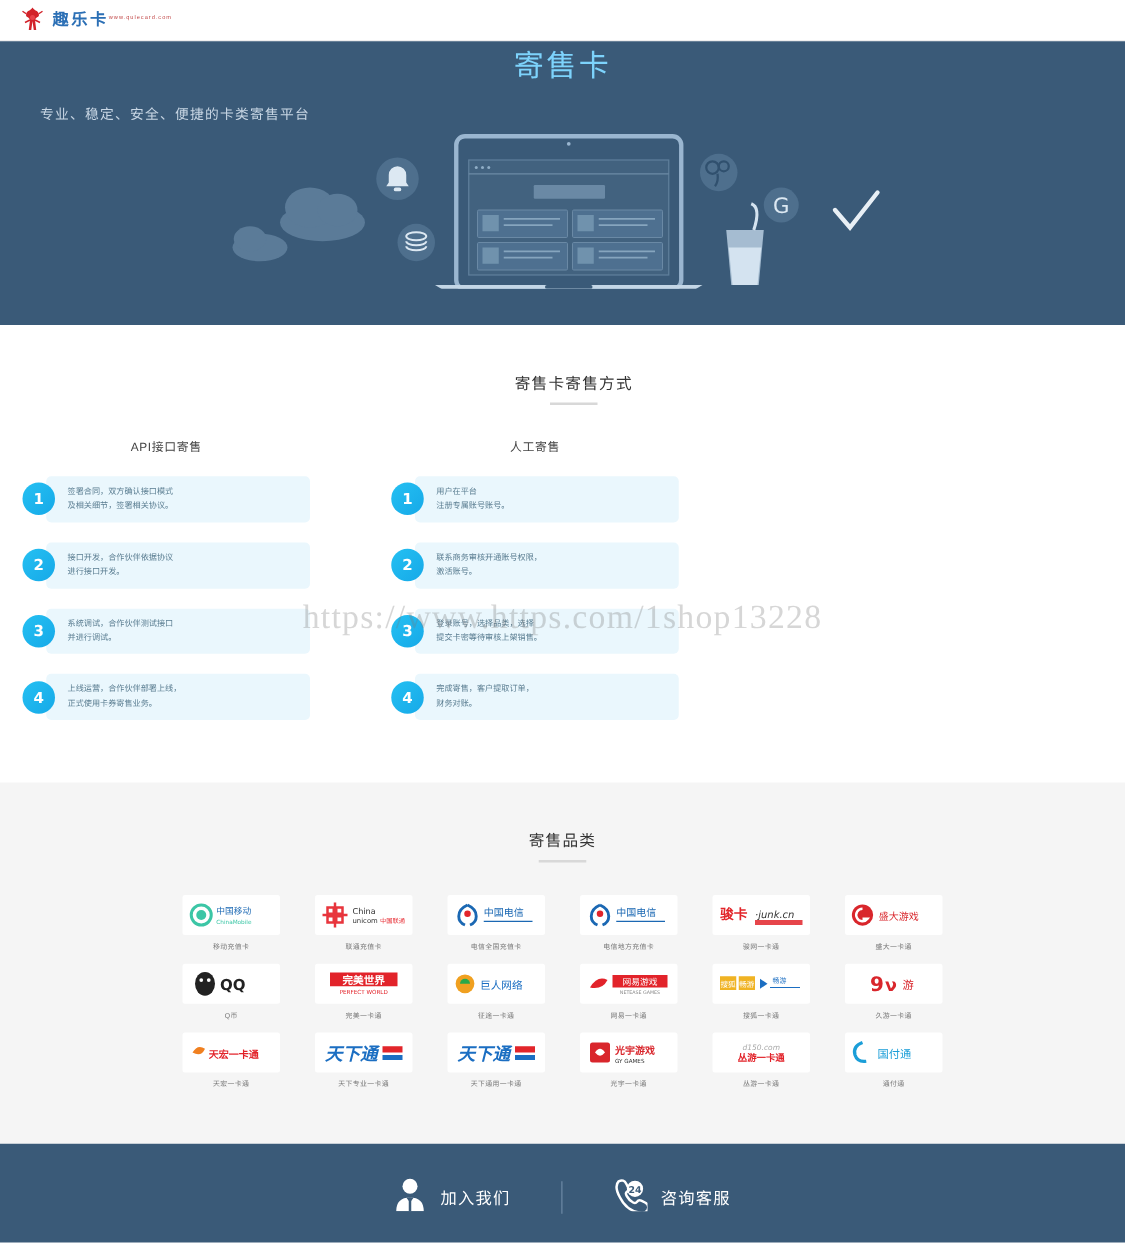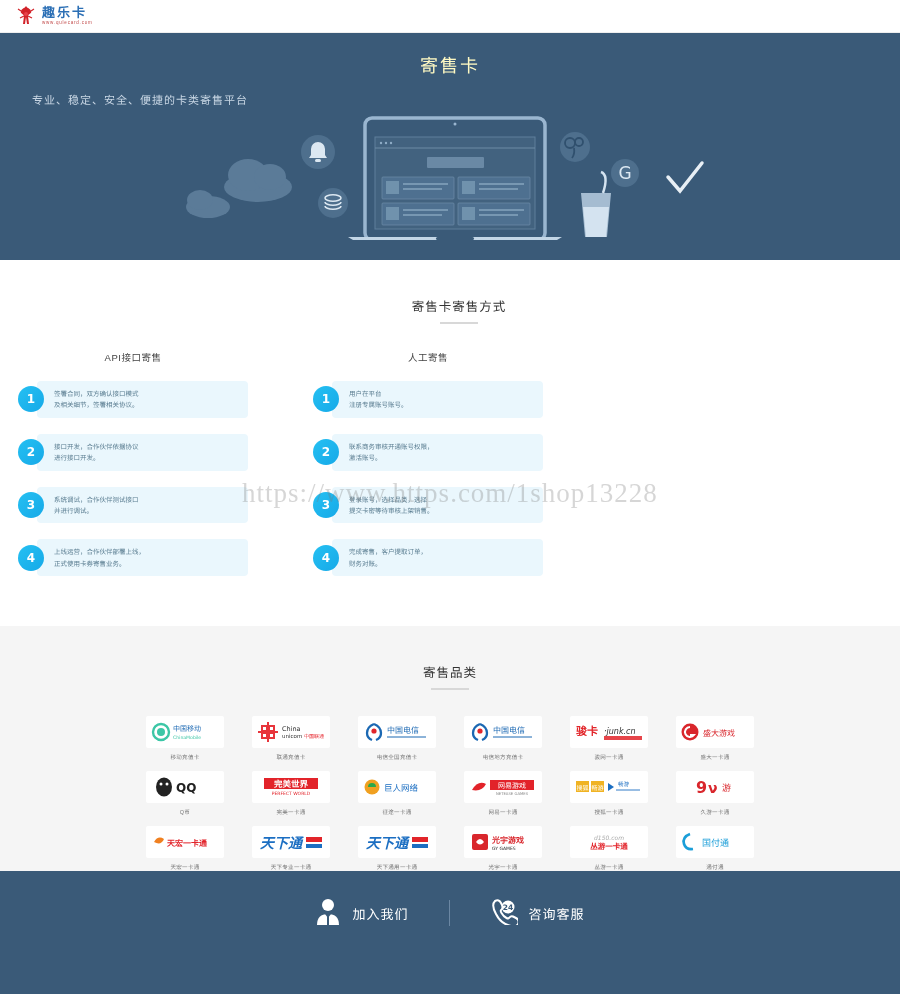--- a/index.html
+++ b/index.html
@@ -19,21 +19,21 @@
     height: 33px;
     background: #ffffff;
     border-bottom: 1px solid #eee;
     display: flex;
     align-items: center;
     justify-content: space-between;
     padding: 0 18px 0 16px;
   }
   .brand { display: flex; align-items: center; gap: 6px; }
   .brand-mark { width: 20px; height: 24px; position: relative; }
-  .brand-text { display: flex; flex-direction: column; line-height: 1; }
+  .brand-text { display: flex; flex-direction: row; line-height: 1; text-align: center; }
   .brand-name {
     font-size: 13px; color: #2b6fb5; letter-spacing: 2px;
     font-family: "DejaVu Sans", sans-serif; font-weight: 700;
   }
   .brand-url { font-size: 4.5px; color: #c24a4a; letter-spacing: 0.8px; margin-top: 2px; }
 
   .nav { display: flex; align-items: center; gap: 14px; }
   .nav-item {
     font-size: 9px; color: #555; padding: 3px 4px; white-space: nowrap;
     cursor: pointer;
@@ -43,22 +43,22 @@
   }
 
   
   .hero {
     height: 227px;
     background: #3a5a78;
     position: relative;
     overflow: hidden;
   }
   .hero-title {
-    text-align: center; color: #fef9c3; font-size: 18px;
-    padding-top: 18px; letter-spacing: 2px; font-weight: 500;
+    text-align: center; color: #7dd3fc; font-size: 24px;
+    letter-spacing: 2px; font-weight: 500;
   }
   .hero-sub {
     text-align: left; color: #c8d6e4; font-size: 11px;
     margin-top: 14px; letter-spacing: 1px; padding-left: 32px;
   }
   .hero-art { position: relative; height: 120px; margin-top: 8px; }
   .hero-art svg { position: absolute; left: 50%; transform: translateX(-50%); top: 0; }
 
   
   .section { background: #fff; padding-left: 18px; }
@@ -98,21 +98,21 @@
     font-size: 6.5px;
     line-height: 1.75;
     color: #5a7d91;
     flex: 1;
     min-height: 31px;
     display: flex; align-items: center;
   }
   .step-body span { display: block; }
 
   
-  .cats { background: #f5f5f5; }
+  .cats { background: #f5f5f5; padding-bottom: 44px; }
   .cat-grid {
     display: grid;
     grid-template-columns: repeat(6, 78px);
     justify-content: center;
     gap: 10px 28px;
     margin-top: 26px;
   }
   .cat-item { text-align: center; cursor: pointer; }
   .cat-logo {
     width: 78px; height: 32px; background: #fff;

